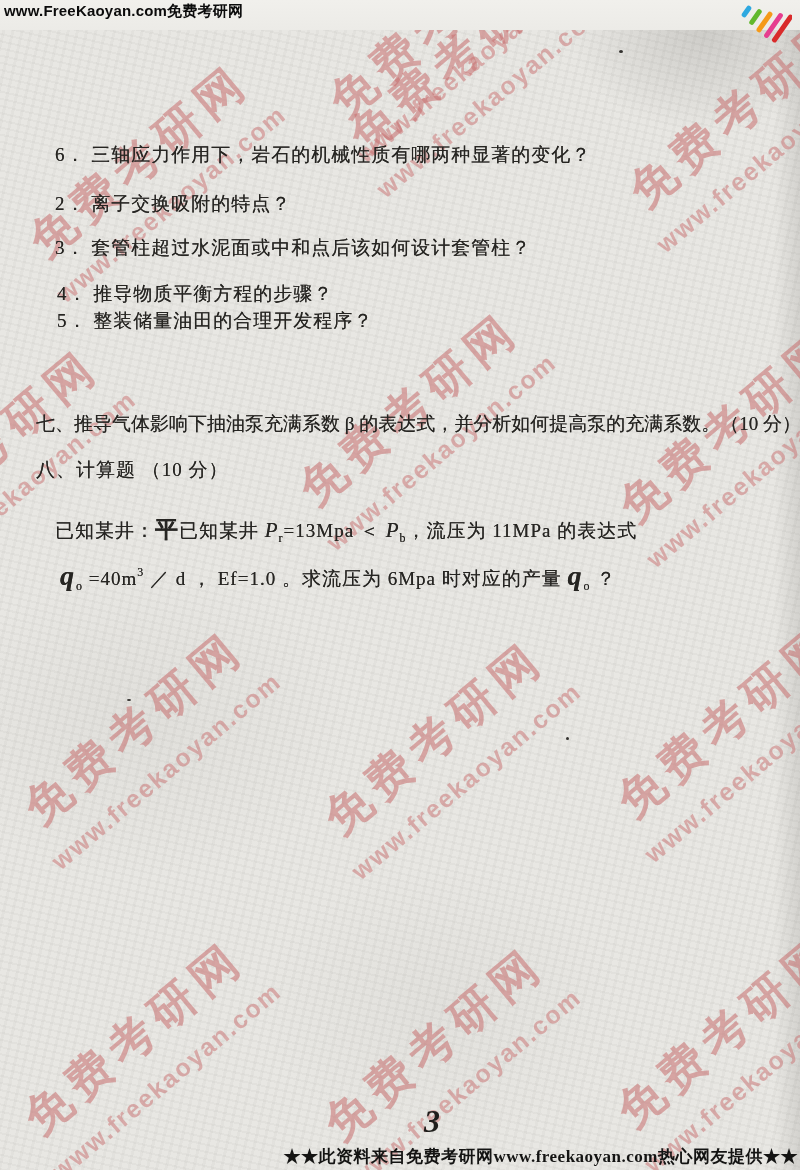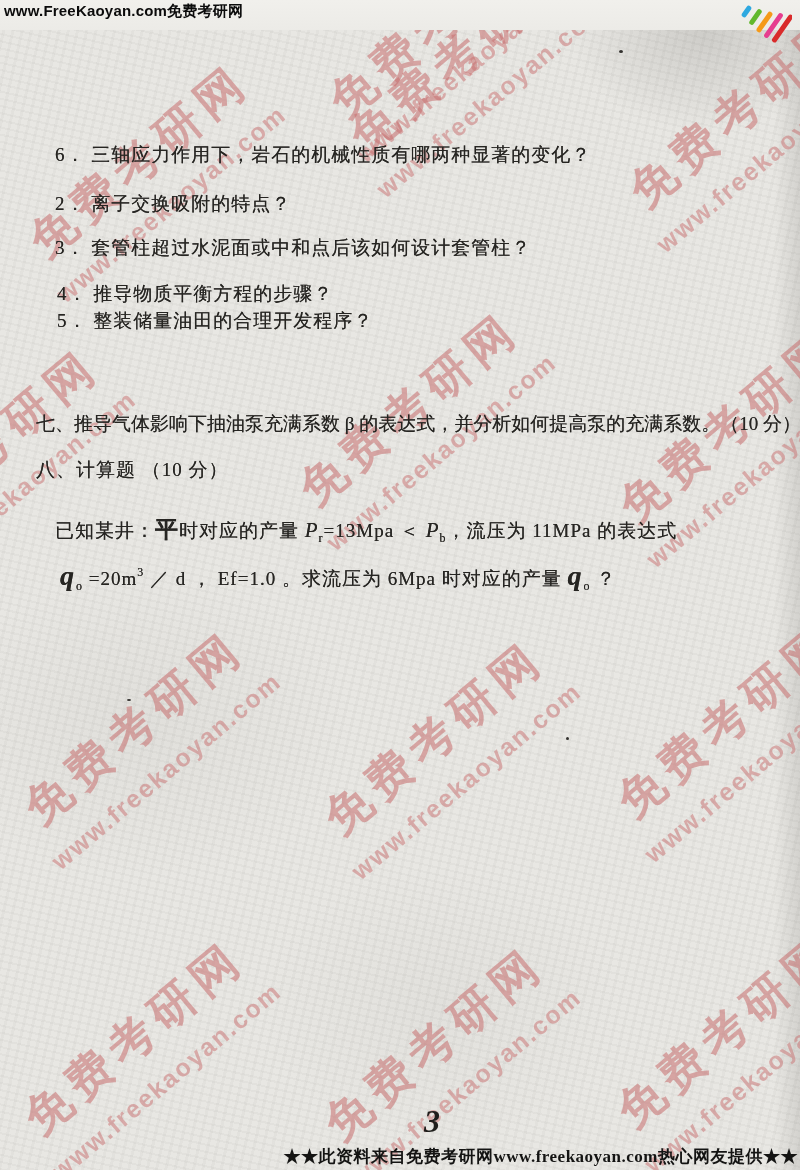--- a/index.html
+++ b/index.html
@@ -118,22 +118,22 @@
     </g>
   </svg>
 
   <div class="line" style="left:55px;top:142px">6．  三轴应力作用下，岩石的机械性质有哪两种显著的变化？</div>
   <div class="line" style="left:55px;top:191px">2．  离子交换吸附的特点？</div>
   <div class="line" style="left:55px;top:235px">3．  套管柱超过水泥面或中和点后该如何设计套管柱？</div>
   <div class="line" style="left:57px;top:281px">4．  推导物质平衡方程的步骤？</div>
   <div class="line" style="left:57px;top:308px">5．  整装储量油田的合理开发程序？</div>
   <div class="line" style="left:36px;top:411px;letter-spacing:0">七、推导气体影响下抽油泵充满系数 β 的表达式，并分析如何提高泵的充满系数。（10 分）</div>
   <div class="line" style="left:36px;top:457px">八、计算题 （10 分）</div>
-  <div class="line" style="left:55px;top:514px"><span class="p-cjk">已知某井：</span><span class="p-hand-bold">平</span><span class="p-cjk">时对应的产量 </span><span class="p-var">P</span><span class="p-sub">r</span><span class="p-cjk">=13Mpa ＜ </span><span class="p-var">P</span><span class="p-sub">b</span><span class="p-cjk">，流压为 11MPa 的表达式</span></div>
-  <div class="line" style="left:60px;top:560px"><span class="p-hand-q">q</span><span class="p-sub">o</span><span class="p-cjk"> =20m</span><span class="p-sup">3</span><span class="p-cjk"> ／ d ，  Ef=1.0 。求流压为 6Mpa 时对应的产量 </span><span class="p-hand-q">q</span><span class="p-sub">o</span><span class="p-cjk"> ？</span></div>
+  <div class="line" style="left:55px;top:514px"><span class="p-cjk">已知某井：</span><span class="p-hand-bold">平</span><span class="p-cjk">已知某井 </span><span class="p-var">P</span><span class="p-sub">r</span><span class="p-cjk">=13Mpa ＜ </span><span class="p-var">P</span><span class="p-sub">b</span><span class="p-cjk">，流压为 11MPa 的表达式</span></div>
+  <div class="line" style="left:60px;top:560px"><span class="p-hand-q">q</span><span class="p-sub">o</span><span class="p-cjk"> =40m</span><span class="p-sup">3</span><span class="p-cjk"> ／ d ，  Ef=1.0 。求流压为 6Mpa 时对应的产量 </span><span class="p-hand-q">q</span><span class="p-sub">o</span><span class="p-cjk"> ？</span></div>
 
   <div class="speck" style="left:619px;top:50px;width:4px;height:3px"></div>
   <div class="speck" style="left:566px;top:737px;width:3px;height:3px"></div>
   <div class="speck" style="left:127px;top:699px;width:4px;height:2px"></div>
 
   <div class="page-num">3</div>
   <div class="footer">★★此资料来自免费考研网www.freekaoyan.com热心网友提供★★</div>
 
   <div class="edge-shade"></div>
 </div>

